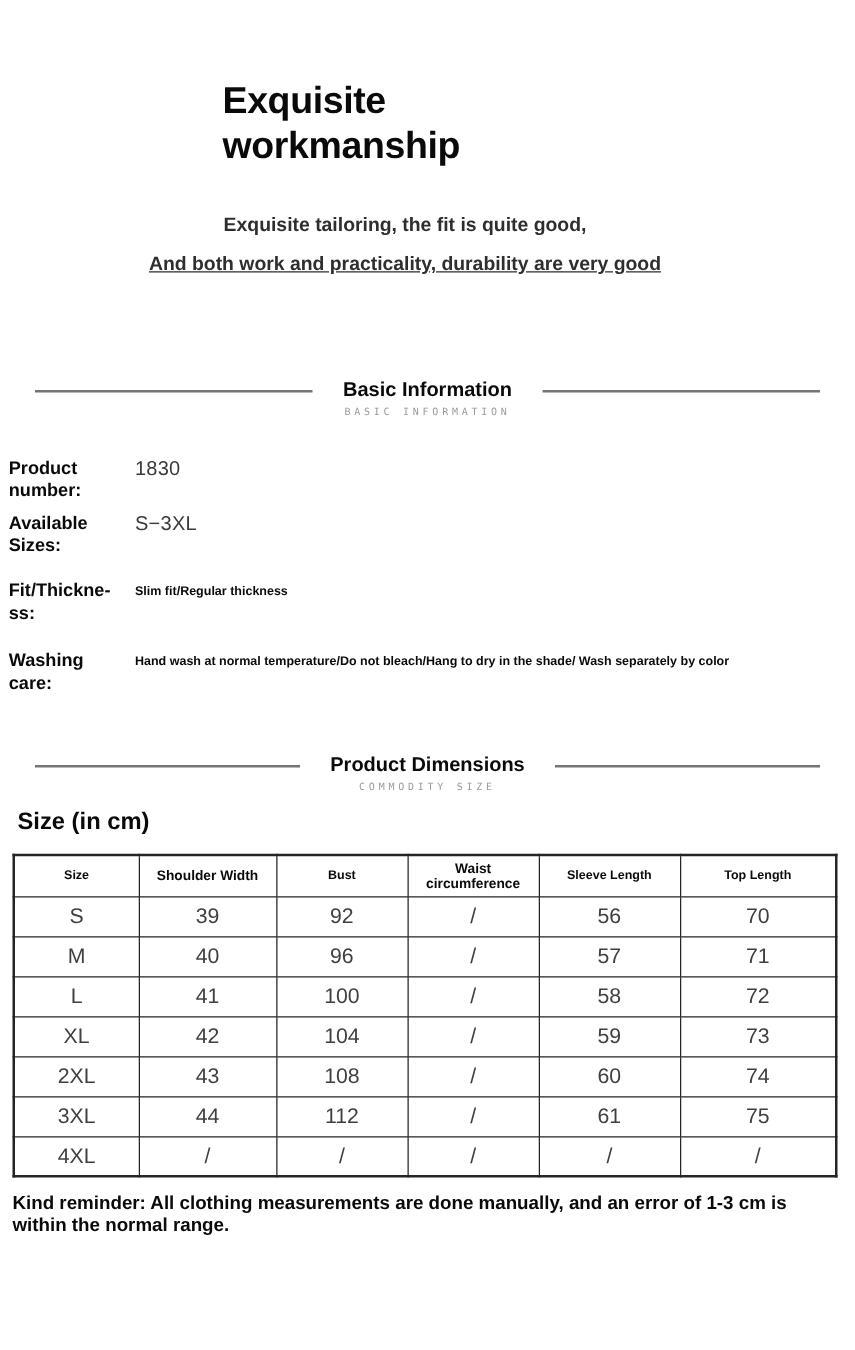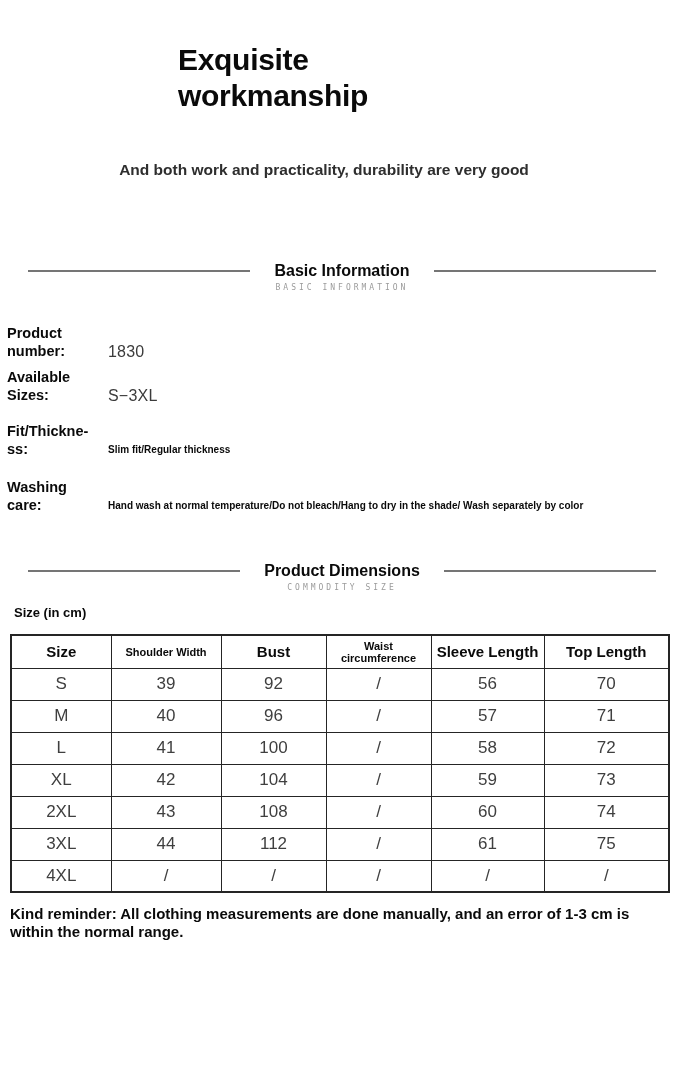--- a/index.html
+++ b/index.html
@@ -5,34 +5,34 @@
   html,body{margin:0;padding:0;}
   body{
     width:684px;height:1080px;
     background:#ffffff;
     font-family:"Liberation Sans", sans-serif;
     color:#111;
     overflow:hidden;
     position:relative;
   }
   
-  .hero{padding-top:42px;}
+  .hero{padding-top:63px;}
   .hero-title{
     margin:0 0 0 178px;
     font-size:30px;line-height:36px;
     font-weight:700;letter-spacing:-0.3px;
     white-space:pre-line;color:#0a0a0a;
   }
   .hero-sub{
     width:648px;margin:0;text-align:center;
     font-weight:700;font-size:15.5px;color:#2e2e2e;
   }
   .hero-sub.s1{margin-top:37px;}
   .hero-sub.s2{margin-top:34px;}
-  .hero-sub.s3{margin-top:47px;}
+  .hero-sub.s3{margin-top:13px;text-decoration:underline;}
 
   
   .section-head{
     display:flex;align-items:center;justify-content:center;
     gap:24px;padding:0 28px;
   }
   .section-head .rule{
     flex:1;max-width:224px;height:2px;background:#757575;
   }
   .section-title{
@@ -42,21 +42,21 @@
     text-align:center;margin-top:3px;
     font-family:"DejaVu Sans Mono", monospace;
     font-size:8px;letter-spacing:3px;color:#9b9b9b;
   }
   .sec-basic{margin-top:83px;}
   .sec-dims{margin-top:48px;}
 
   
   .fields{margin-top:33px;}
   .field{
-    display:flex;align-items:flex-end;
+    display:flex;align-items:flex-start;
     padding-left:7px;
   }
   .field .label{
     width:97px;flex:0 0 97px;
     font-weight:700;font-size:14.5px;line-height:17.5px;
     color:#0a0a0a;white-space:pre-line;
   }
   .field .value{
     margin-left:4px;
     font-weight:700;font-size:10px;line-height:17.5px;color:#0a0a0a;
@@ -66,57 +66,58 @@
     font-weight:400;font-size:16px;color:#3b3b3b;
     letter-spacing:0.2px;
   }
   .field.f1{margin-bottom:9px;}
   .field.f2{margin-bottom:19px;}
   .field.f3{margin-bottom:21px;}
 
   
   .size-unit{
     margin:13px 0 0 14px;
-    font-weight:700;font-size:13px;color:#0a0a0a;
+    font-weight:700;font-size:19px;color:#0a0a0a;
   }
   table.size-table{
     margin:14px 0 0 10px;
     width:658px;
     border-collapse:collapse;
     table-layout:fixed;
   }
   .size-table th,.size-table td{
     border:1px solid #252525;
     text-align:center;vertical-align:middle;
     padding:0;
   }
   .size-table{border:2px solid #252525;}
   .size-table thead tr{height:33px;}
   .size-table tbody tr{height:32px;}
   .size-table th{
-    font-weight:700;font-size:15px;color:#0a0a0a;
+    font-weight:700;font-size:10px;color:#0a0a0a;
   }
   .size-table th.small{font-size:11px;}
   .size-table td{
     font-weight:400;font-size:17px;color:#3f3f3f;
   }
   col.c0{width:100px;} col.c1{width:110px;} col.c2{width:105px;}
   col.c3{width:105px;} col.c4{width:113px;} col.c5{width:125px;}
 
   .reminder{
     margin:12px 10px 0 10px;
     font-weight:700;font-size:15px;line-height:18px;color:#0a0a0a;
   }
 </style>
 </head>
 <body>
 
 <div class="hero">
   <h1 class="hero-title">Exquisite
 workmanship</h1>
+  <p class="hero-sub s1">Exquisite tailoring, the fit is quite good,</p>
   <p class="hero-sub s3">And both work and practicality, durability are very good</p>
 </div>
 
 <div class="sec-basic">
   <div class="section-head">
     <div class="rule"></div>
     <div class="section-title">Basic Information</div>
     <div class="rule"></div>
   </div>
   <div class="section-caption">BASIC INFORMATION</div>

